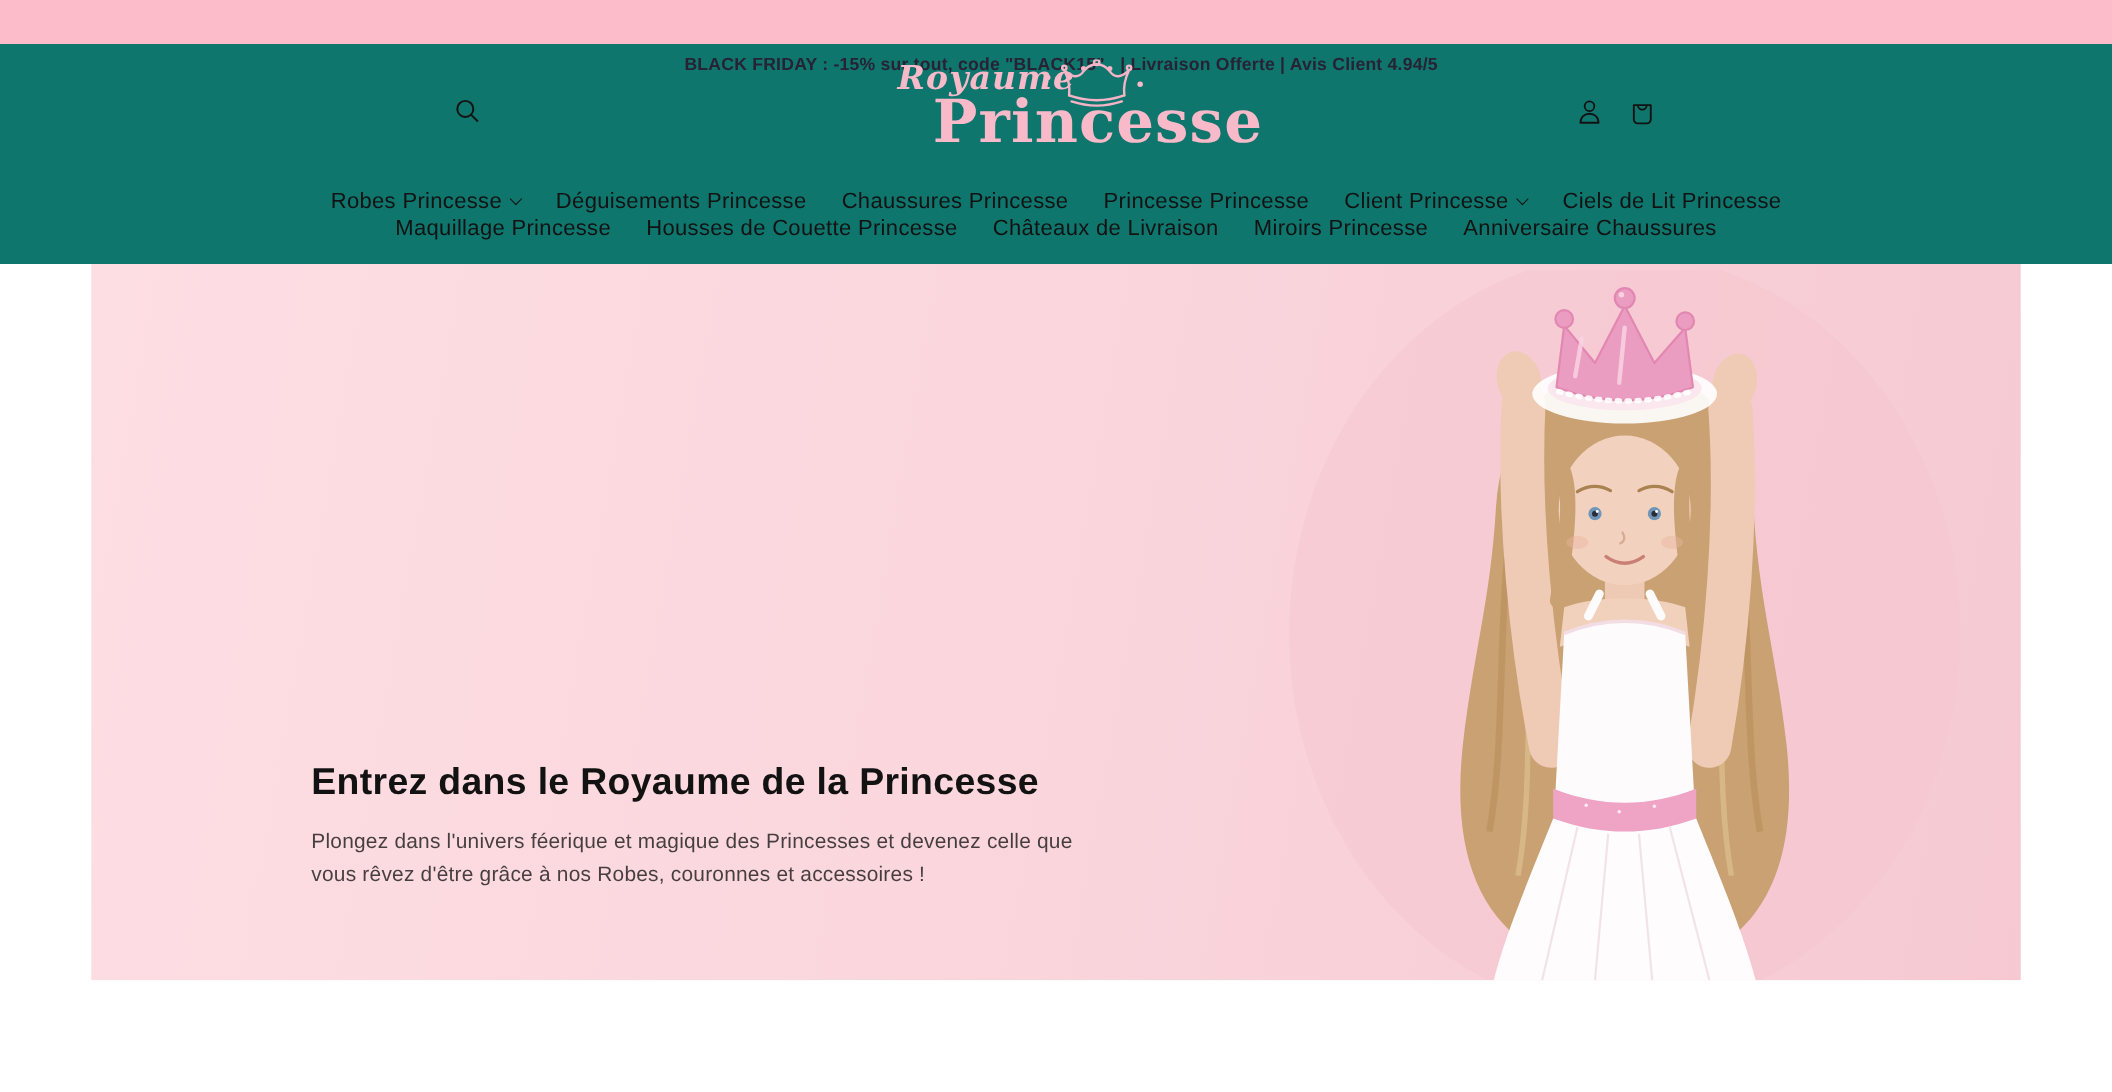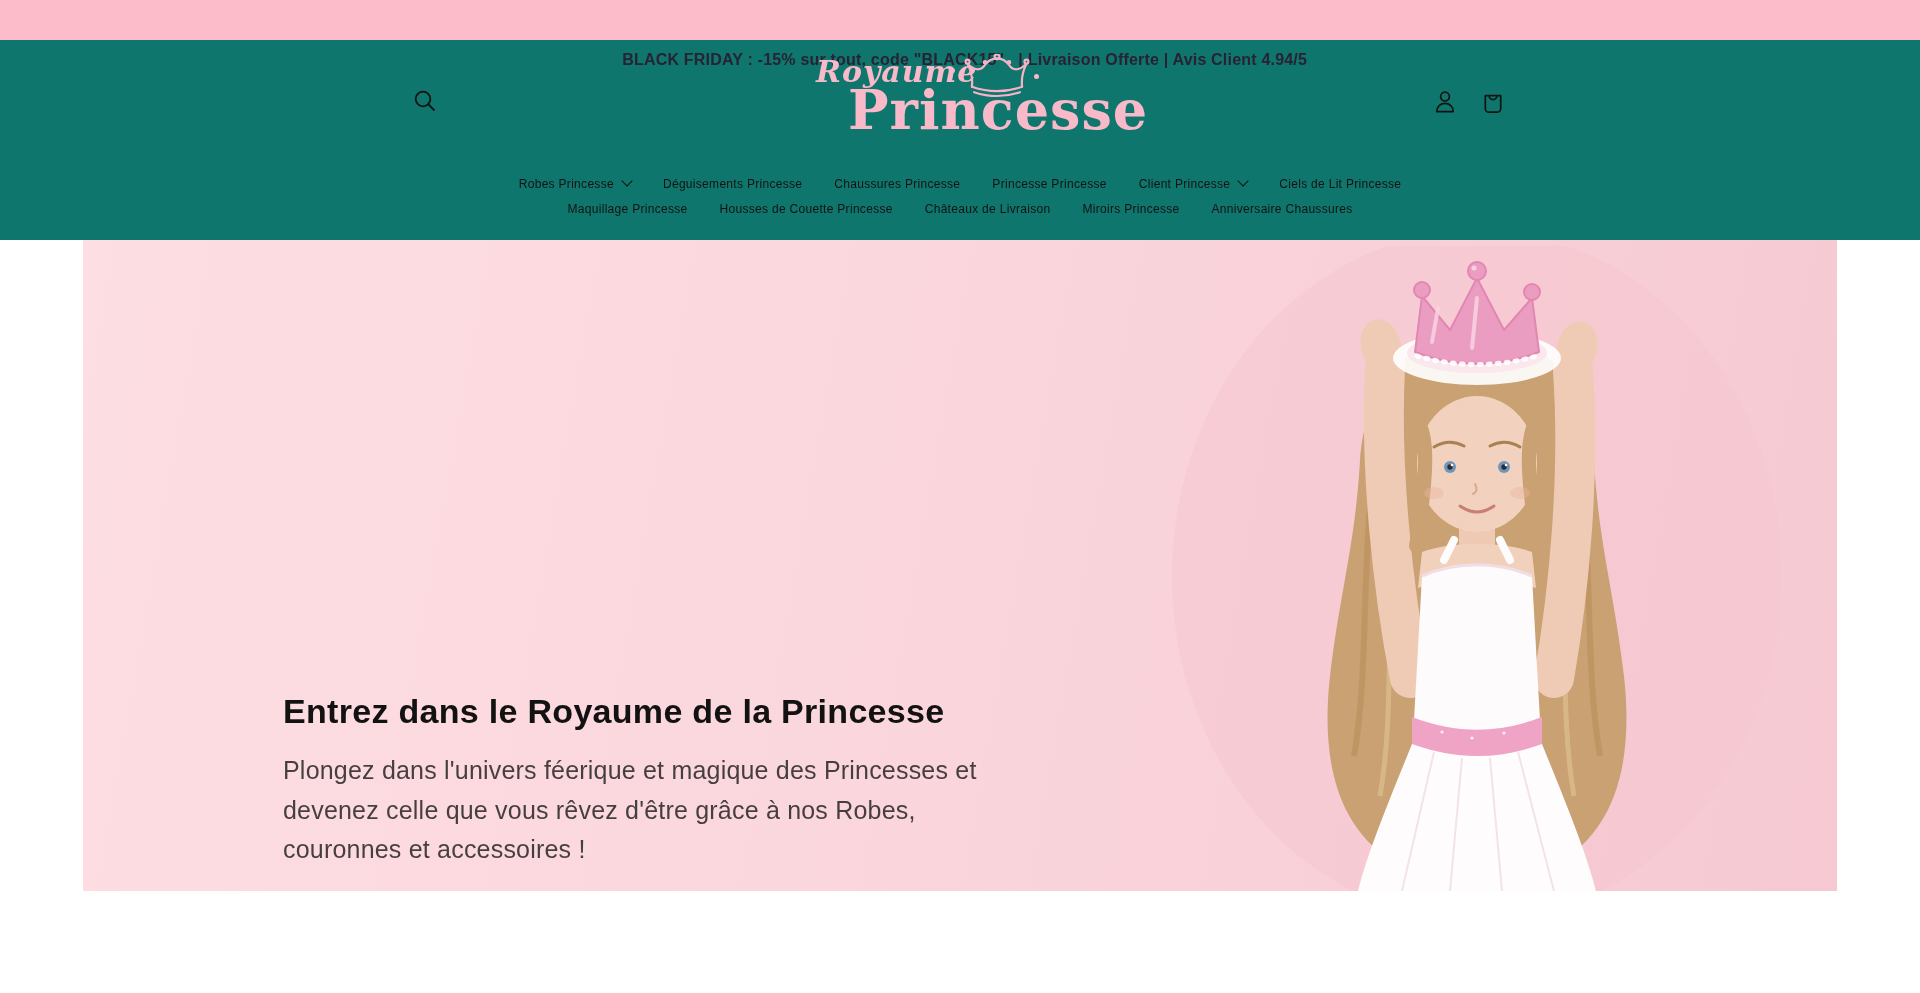--- a/index.html
+++ b/index.html
@@ -37,33 +37,33 @@
     background:var(--logo-pink,#f8b9c8); }
   .logo-dot.d1{ left:140px; top:16px; }
   .logo-dot.d2{ left:224px; top:22px; }
 
   
   nav{ padding:9px 0 19px; }
   nav ul{ list-style:none; display:flex; justify-content:center; gap:0; }
   nav ul + ul{ }
   nav li{ display:flex; }
   nav a{ display:flex; align-items:center; padding:2px 16px; height:25px;
-    text-decoration:none; color:#121212; font-size:12px; letter-spacing:.3px; }
+    text-decoration:none; color:#121212; font-size:20px; letter-spacing:.3px; }
   .caret{ width:8px; height:8px; border-right:1.4px solid #121212; border-bottom:1.4px solid #121212;
     transform:rotate(45deg); display:inline-block; margin-left:9px; margin-top:-5px; }
 
   
   .hero{ width:1754px; height:651px; margin:0 auto; position:relative; overflow:hidden;
     background:linear-gradient(100deg,
       var(--hero-bg-start,#fddee3) 0%, #fad5dc 52%, var(--hero-bg-end,#f6c9d2) 100%); }
   .hero-figure{ position:absolute; right:55px; bottom:0; width:610px; height:645px; }
   .hero-text{ position:absolute; left:200px; top:452px; width:760px; }
   .hero-text h1{ font-size:34px; font-weight:700; color:#121212; letter-spacing:.3px;
     margin-bottom:20px; }
-  .hero-text p{ font-size:25px; line-height:1.58; color:rgba(18,18,18,.78);
+  .hero-text p{ font-size:19px; line-height:1.58; color:rgba(18,18,18,.78);
     max-width:700px; letter-spacing:.2px; }
 </style>
 </head>
 <body>
 
 <div class="announcement">
   <span>BLACK FRIDAY : -15% sur tout, code "BLACK15"   | Livraison Offerte | Avis Client 4.94/5</span>
 </div>
 
 <header>

